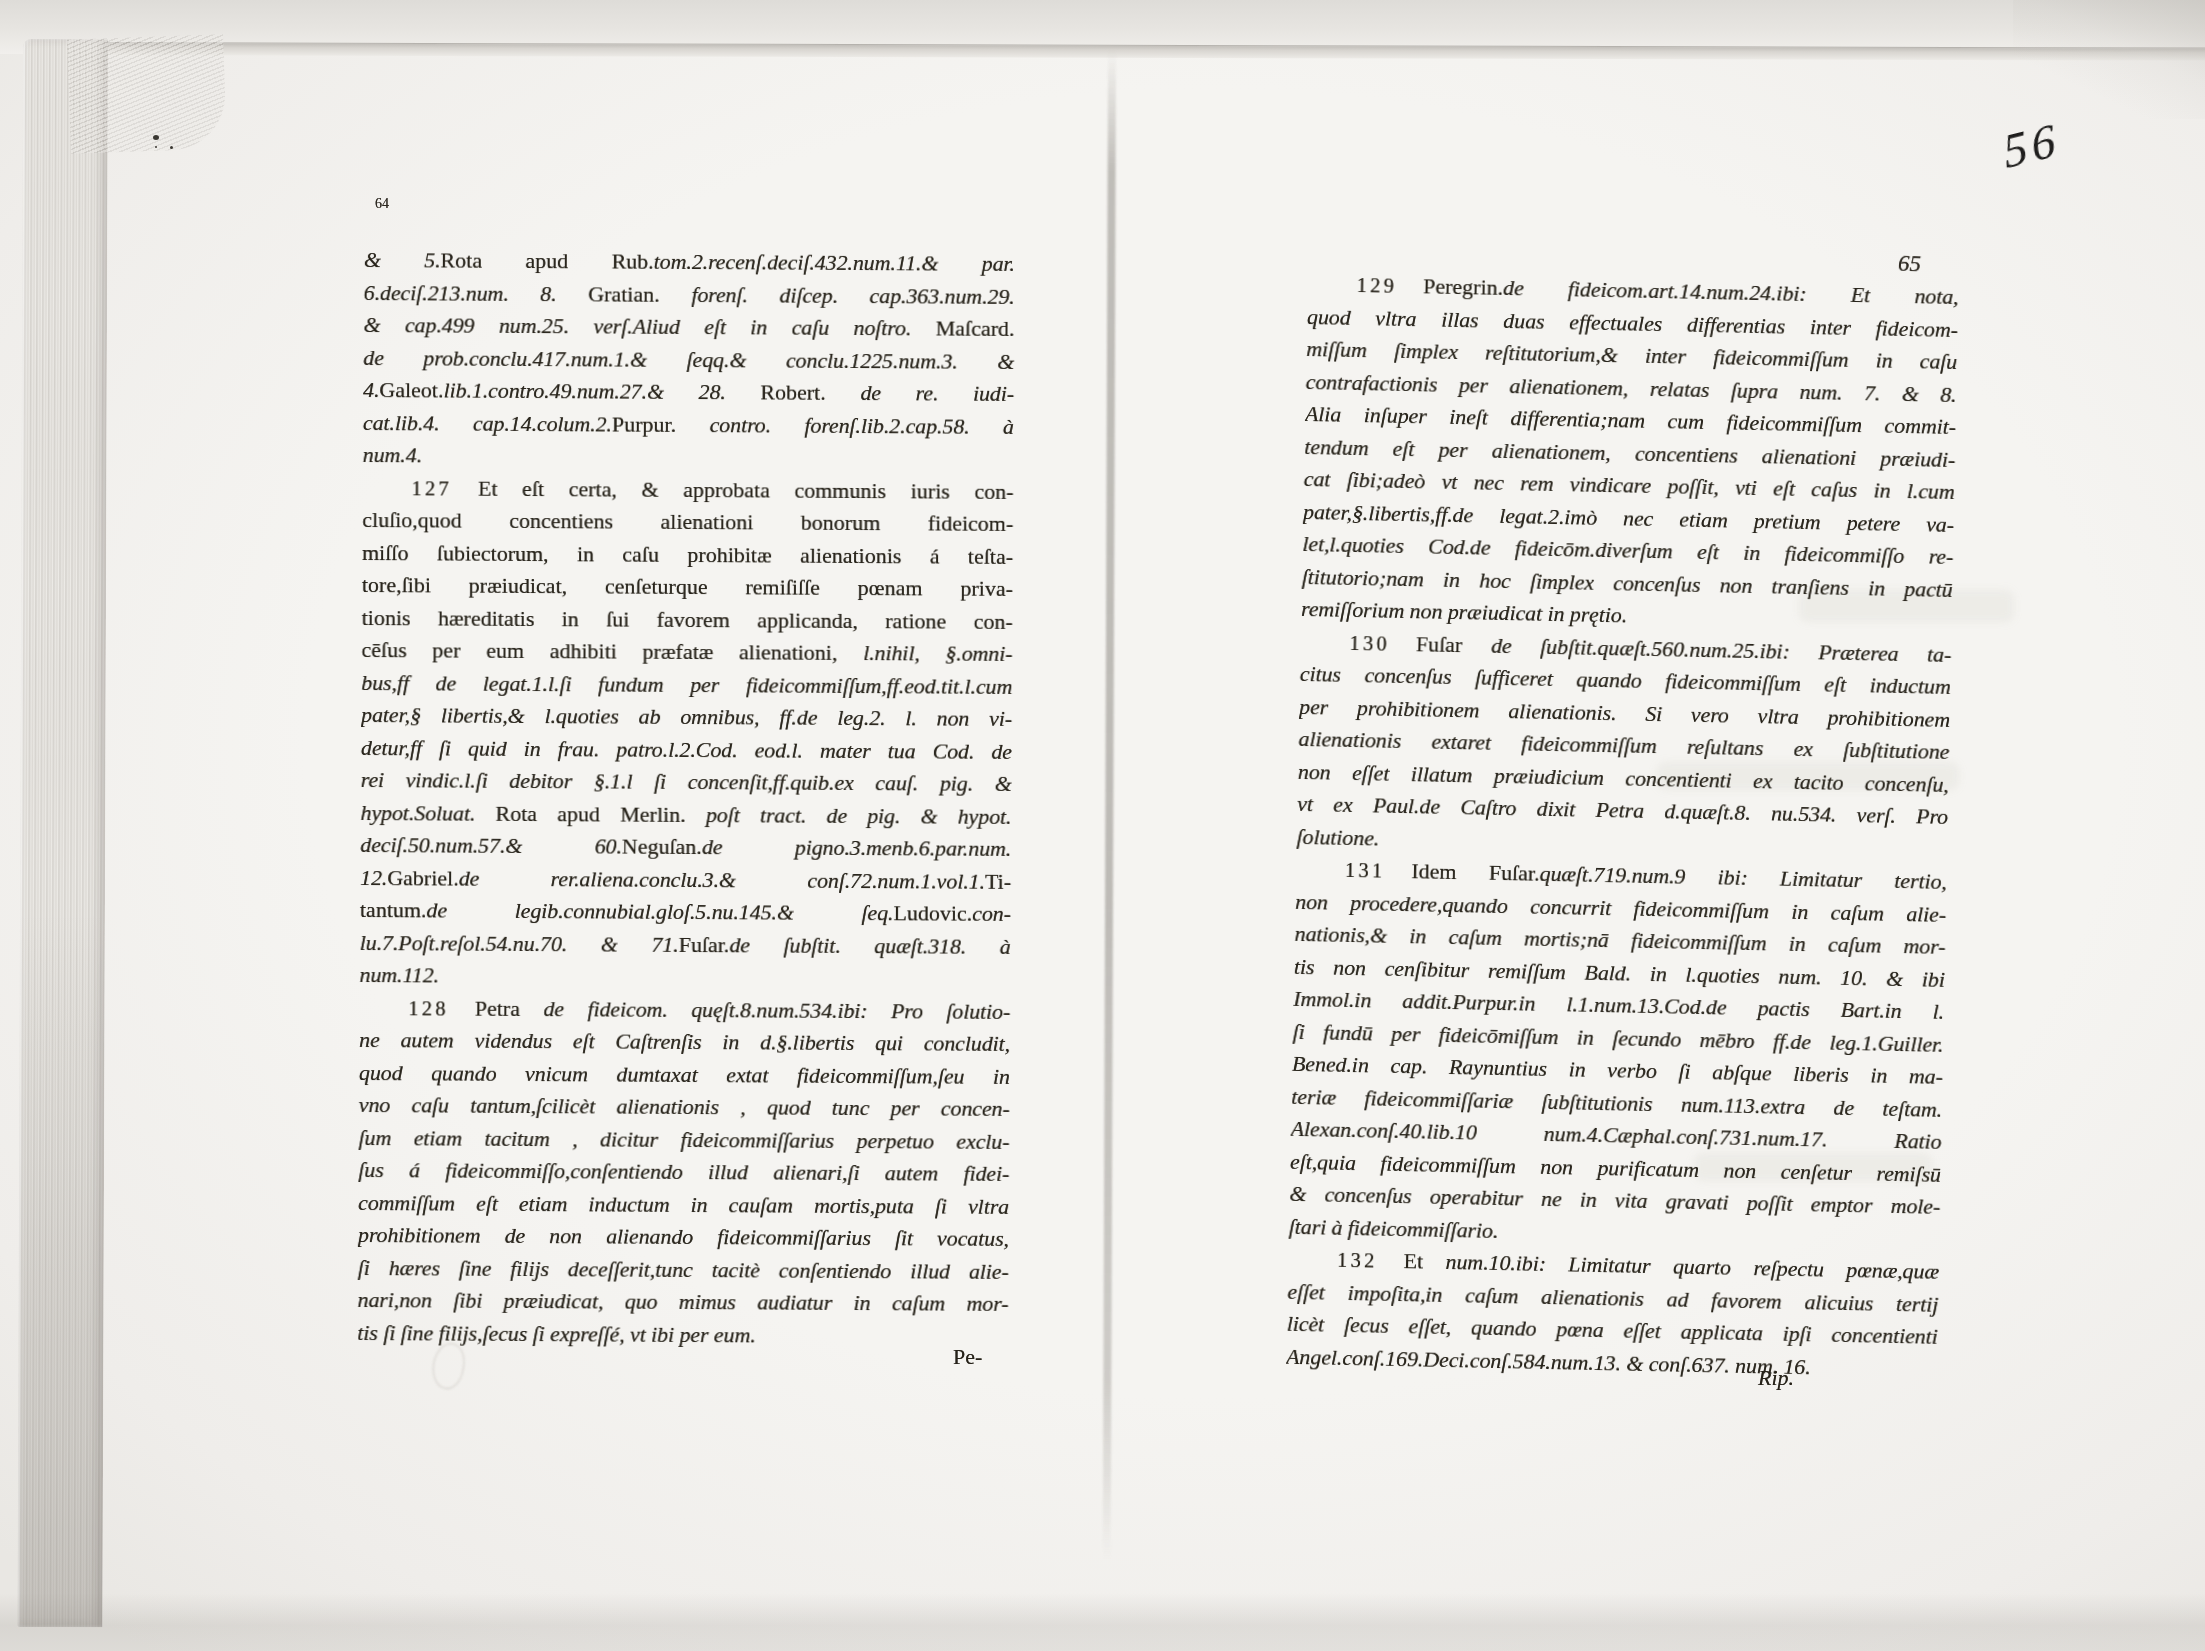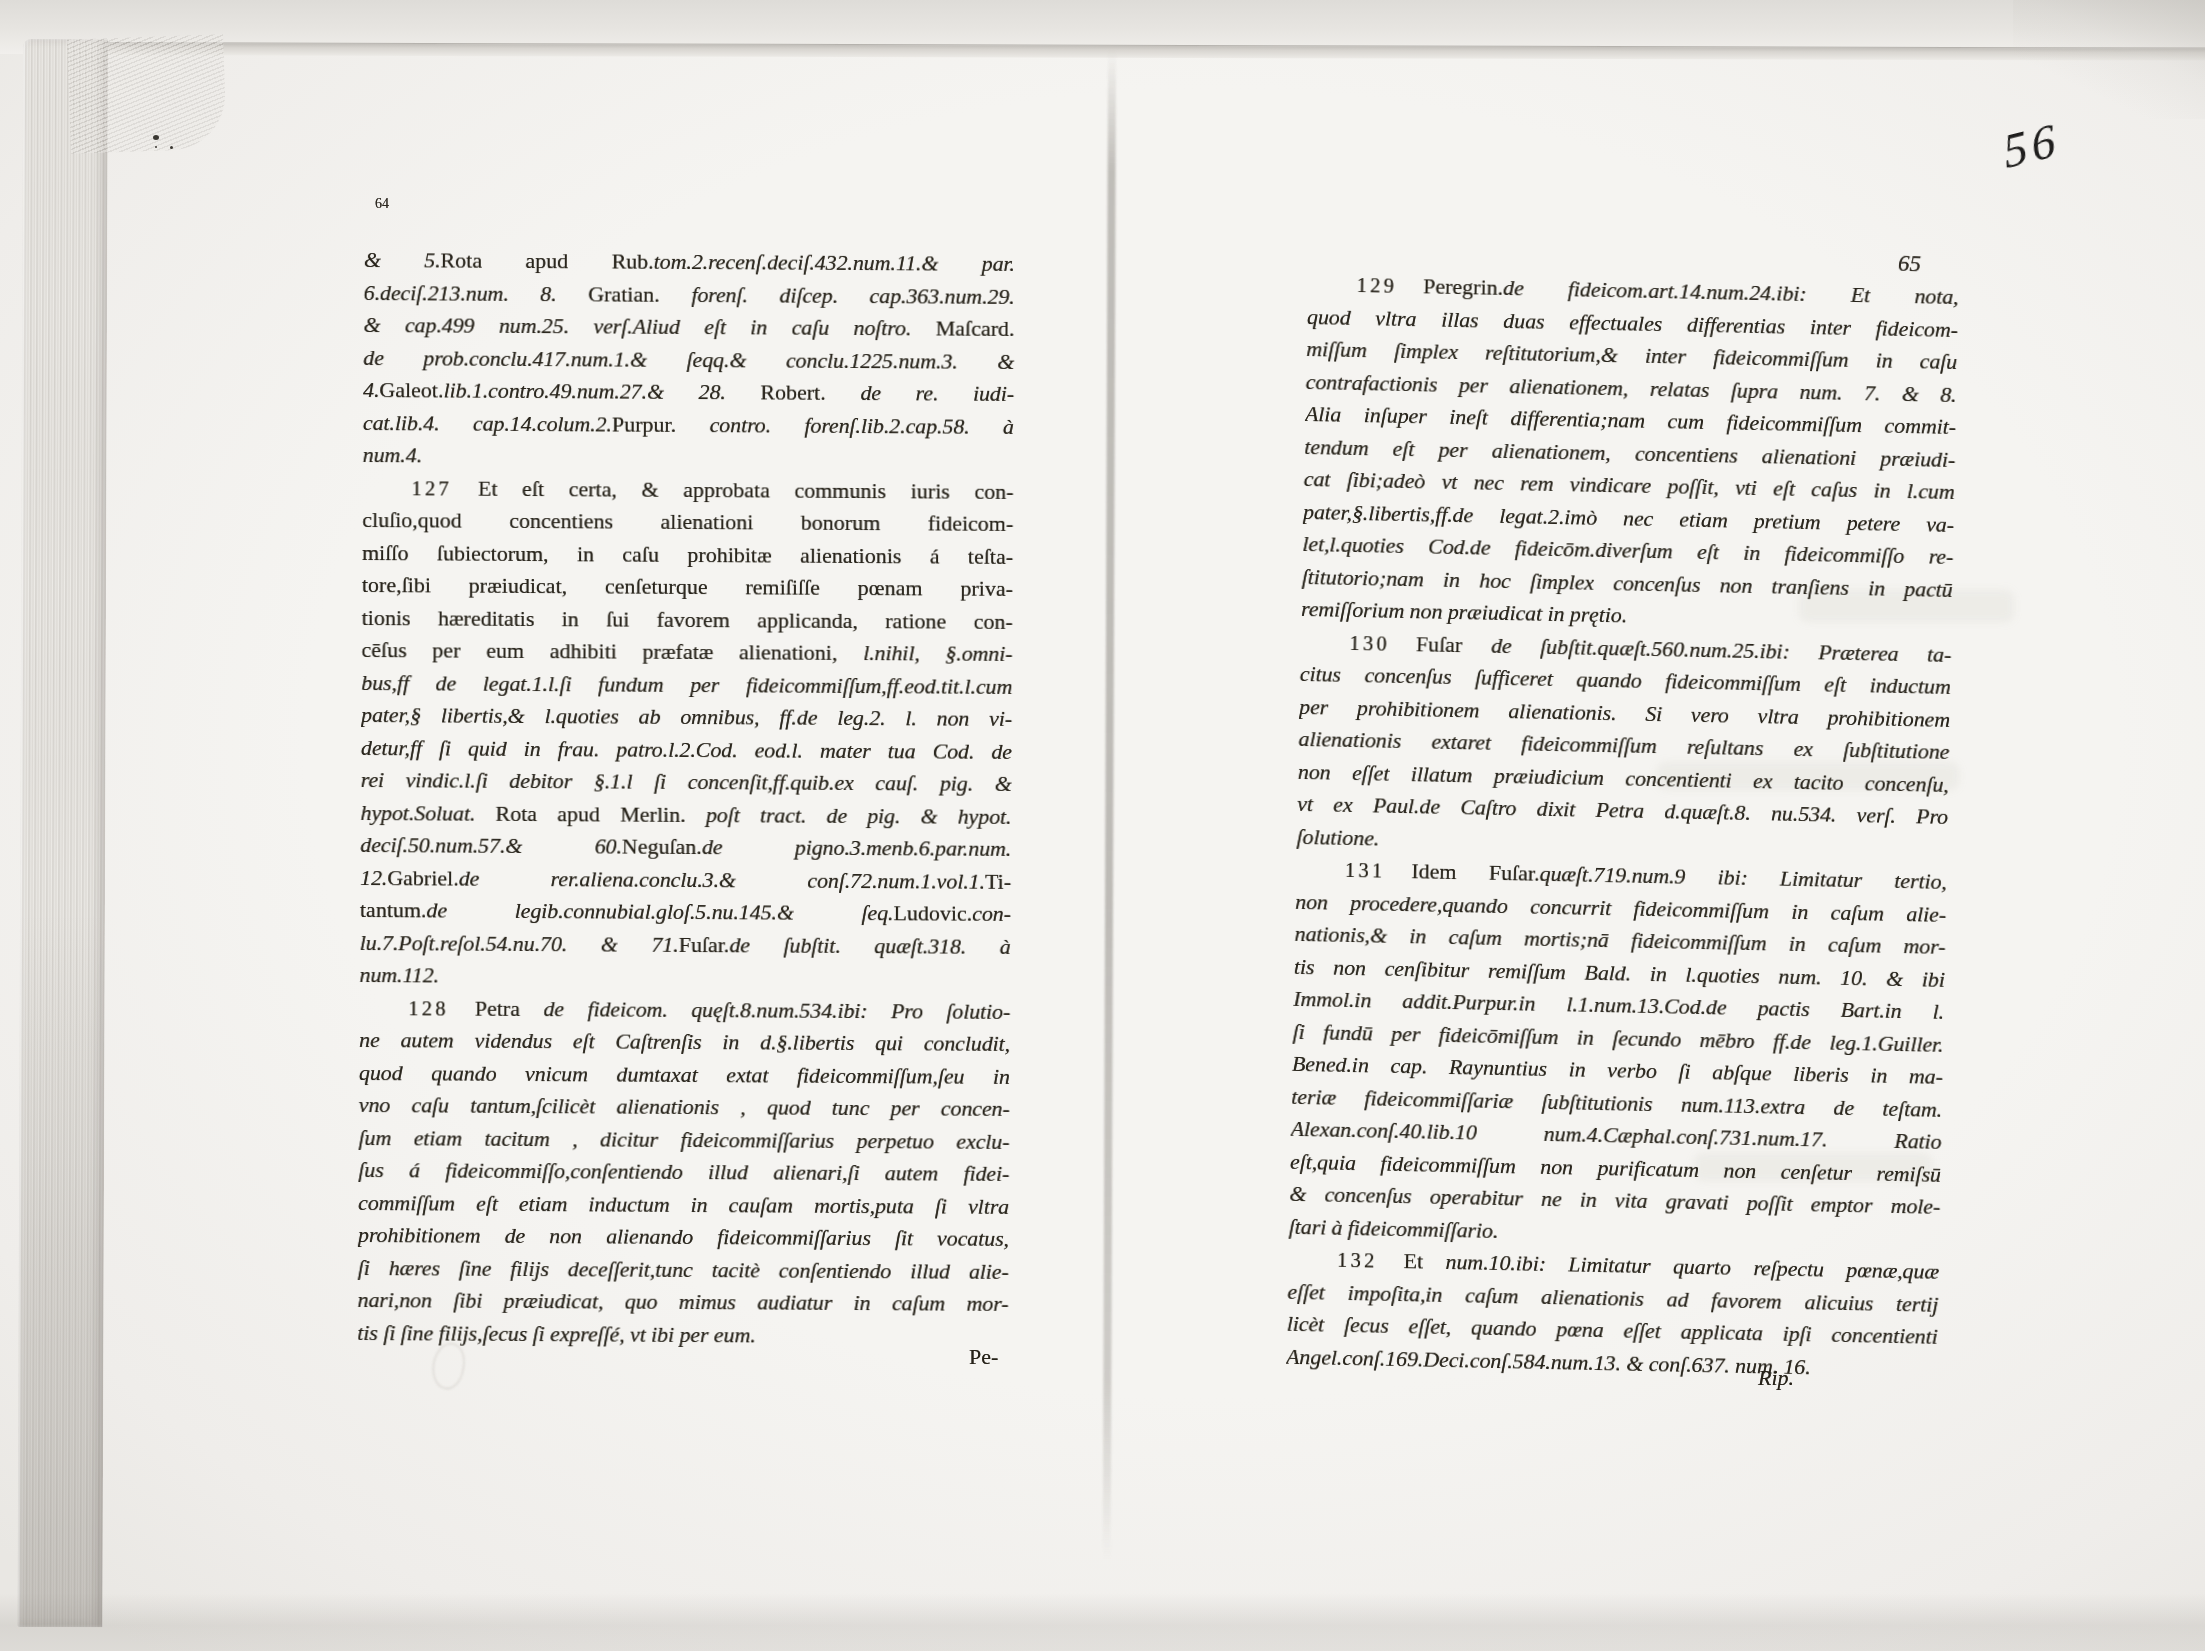--- a/index.html
+++ b/index.html
@@ -68,21 +68,21 @@
   .tline.last{text-align-last:left;}
   .tline.indent{padding-left:49px;}
   .it{font-style:italic;letter-spacing:-0.1px;}
   .ro{font-style:normal;}
   .pnum{font-style:normal;margin-right:26px;letter-spacing:3.2px;font-size:20.6px;}
   
   .pagenum{position:absolute;color:#2c2820;text-shadow:0 0 0.5px rgba(38,33,26,0.7);filter:blur(0.1px);}
   #pagenum-left{left:375px;top:196px;font-size:14px;}
   #pagenum-right{left:1898px;top:251px;font-size:23px;font-style:italic;transform:rotate(2deg);}
   .catchword{position:absolute;color:#262219;font-size:22px;text-shadow:0 0 0.5px rgba(38,33,26,0.7);filter:blur(0.1px);}
-  #catchword-left{left:953px;top:1344px;margin-left:16px;}
+  #catchword-left{left:953px;top:1344px;}
   #catchword-right{left:1758px;top:1365px;font-style:italic;}
   .folio{
     position:absolute;left:2003px;top:118px;
     font-size:48px;font-style:italic;color:#1f1e1d;
     transform:rotate(-14deg) skewX(-6deg);
     filter:blur(0.4px);
     letter-spacing:4.6px;
   }
   
   .speck{position:absolute;background:#3a3732;border-radius:50%;filter:blur(0.3px);}

